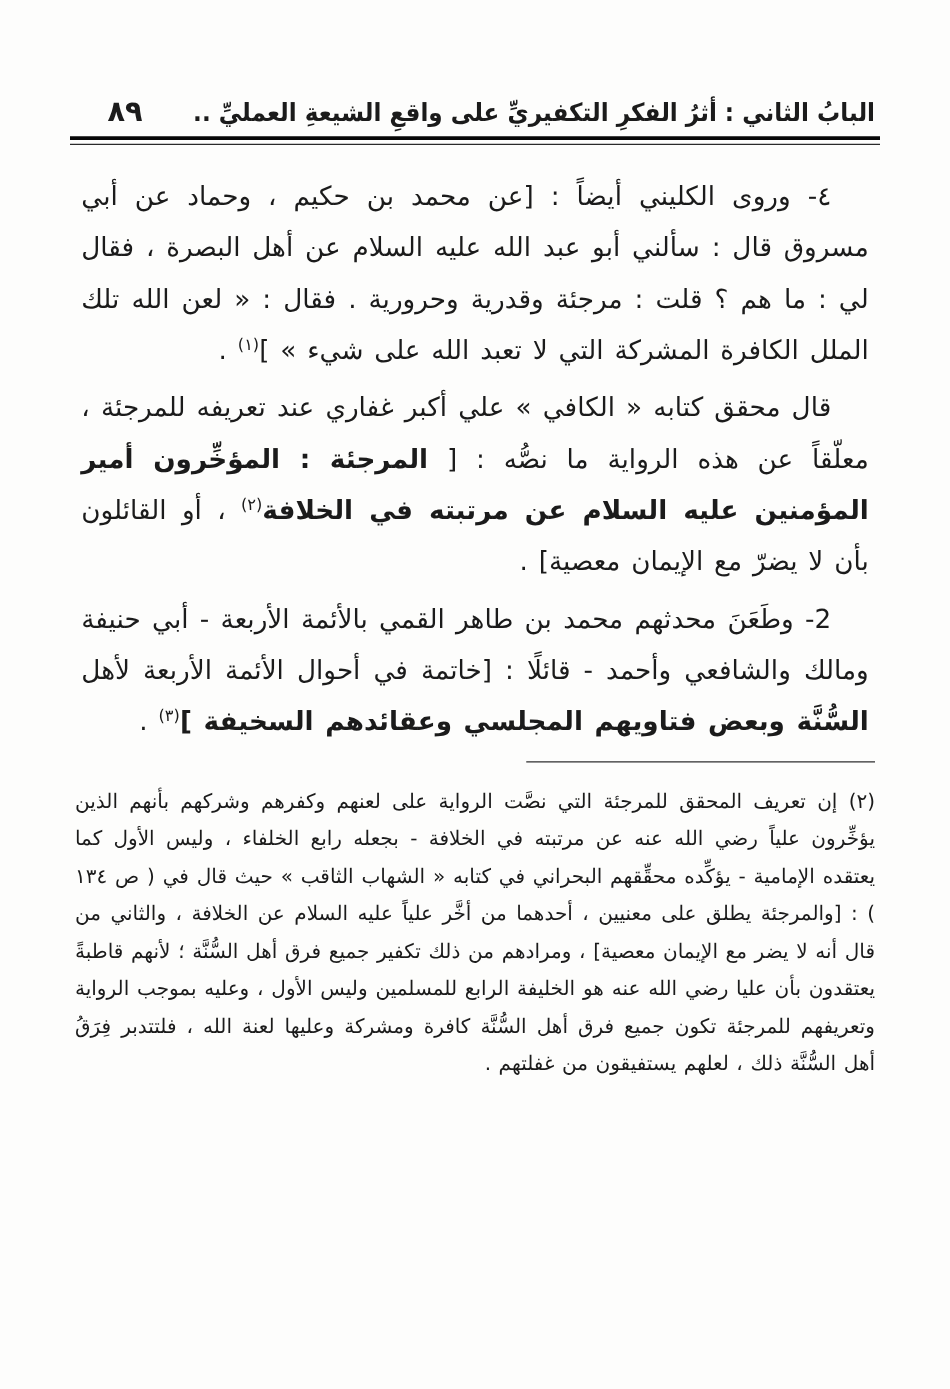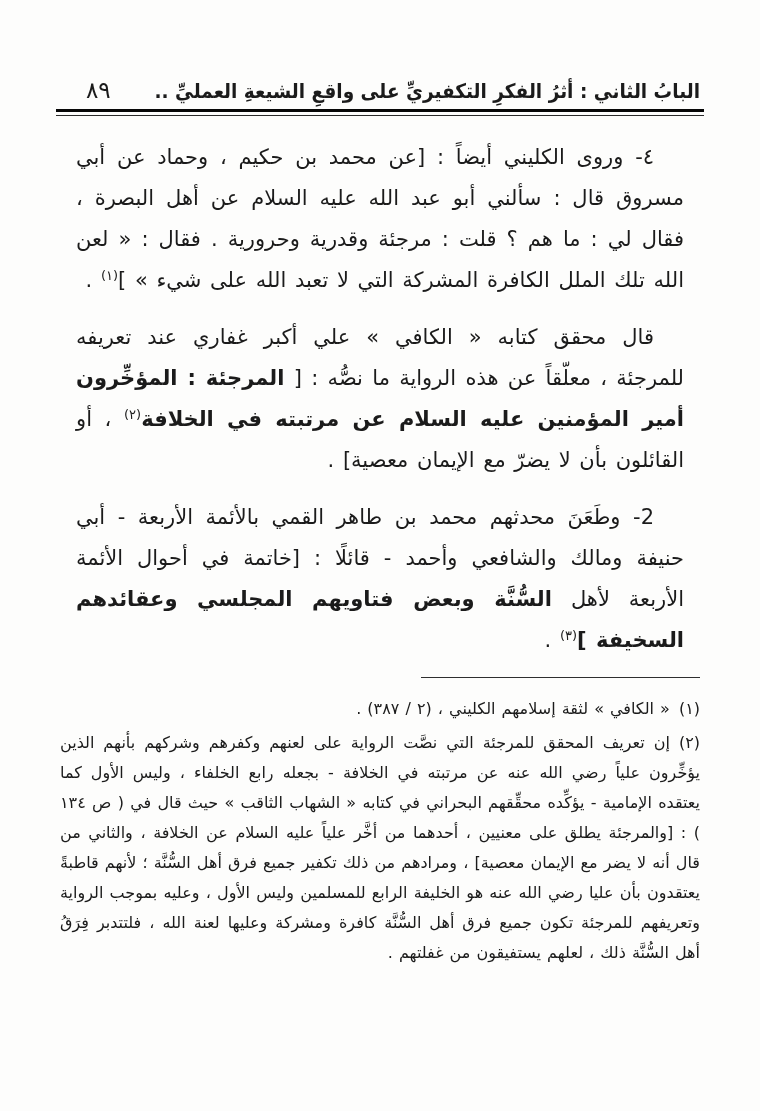--- a/index.html
+++ b/index.html
@@ -23,38 +23,38 @@
   .head-title{
     font-size:18.5px;
     font-weight:bold;
     letter-spacing:-0.3px;
     transform:scaleY(1.08);
     transform-origin:bottom right;
     white-space:nowrap;
   }
   .page-num{
     font-size:23px;
-    font-weight:normal;
+    font-weight:bold;
     margin-left:26px;
     line-height:1;
   }
   .head-rule{
     margin:7px -4px 0;
     height:2.5px;
     border-top:3.5px solid #070707;
     border-bottom:1.3px solid #2a2a2a;
   }
   .body-text{
     margin-top:21px;
     font-size:21px;
     line-height:41px;
     text-align:justify;
     word-spacing:2px;
   }
-  .para{margin:16px;text-indent:30px;}
+  .para{margin:5px;text-indent:30px;}
   .b{font-weight:bold;}
   sup.fnref{
     font-size:13px;
     line-height:0;
     vertical-align:7px;
     word-spacing:0;
   }
   .fn-sep{
     width:279px;
     margin:11px 0 0 auto;
@@ -88,17 +88,16 @@
 
     <p class="para"><span>قال محقق كتابه « الكافي » علي أكبر غفاري عند تعريفه للمرجئة ، معلّقاً عن هذه الرواية ما نصُّه : [ </span><span class="b">المرجئة : المؤخِّرون أمير المؤمنين عليه السلام عن مرتبته في الخلافة</span><sup class="fnref">(٢)</sup><span> ، أو القائلون بأن لا يضرّ مع الإيمان معصية] .</span></p>
 
     <p class="para"><span>2- وطَعَنَ محدثهم محمد بن طاهر القمي بالأئمة الأربعة - أبي حنيفة ومالك والشافعي وأحمد - قائلًا : [خاتمة في أحوال الأئمة الأربعة لأهل </span><span class="b">السُّنَّة وبعض فتاويهم المجلسي وعقائدهم السخيفة ]</span><sup class="fnref">(٣)</sup><span> .</span></p>
 
   </div>
 
   <div class="fn-sep"></div>
 
   <div class="footnotes">
-    <p class="fn"><span class="fn-marker">(١)</span><span>« الكافي » لثقة إسلامهم الكليني ، (٢ / ٣٨٧) .</span></p>
     <p class="fn"><span class="fn-marker">(٢)</span><span>إن تعريف المحقق للمرجئة التي نصَّت الرواية على لعنهم وكفرهم وشركهم بأنهم الذين يؤخِّرون علياً رضي الله عنه عن مرتبته في الخلافة - بجعله رابع الخلفاء ، وليس الأول كما يعتقده الإمامية - يؤكِّده محقِّقهم البحراني في كتابه « الشهاب الثاقب » حيث قال في ( ص ١٣٤ ) : [والمرجئة يطلق على معنيين ، أحدهما من أخَّر علياً عليه السلام عن الخلافة ، والثاني من قال أنه لا يضر مع الإيمان معصية] ، ومرادهم من ذلك تكفير جميع فرق أهل السُّنَّة ؛ لأنهم قاطبةً يعتقدون بأن عليا رضي الله عنه هو الخليفة الرابع للمسلمين وليس الأول ، وعليه بموجب الرواية وتعريفهم للمرجئة تكون جميع فرق أهل السُّنَّة كافرة ومشركة وعليها لعنة الله ، فلتتدبر فِرَقُ أهل السُّنَّة ذلك ، لعلهم يستفيقون من غفلتهم .</span></p>
   </div>
 
 </div>
 
 </body></html>

